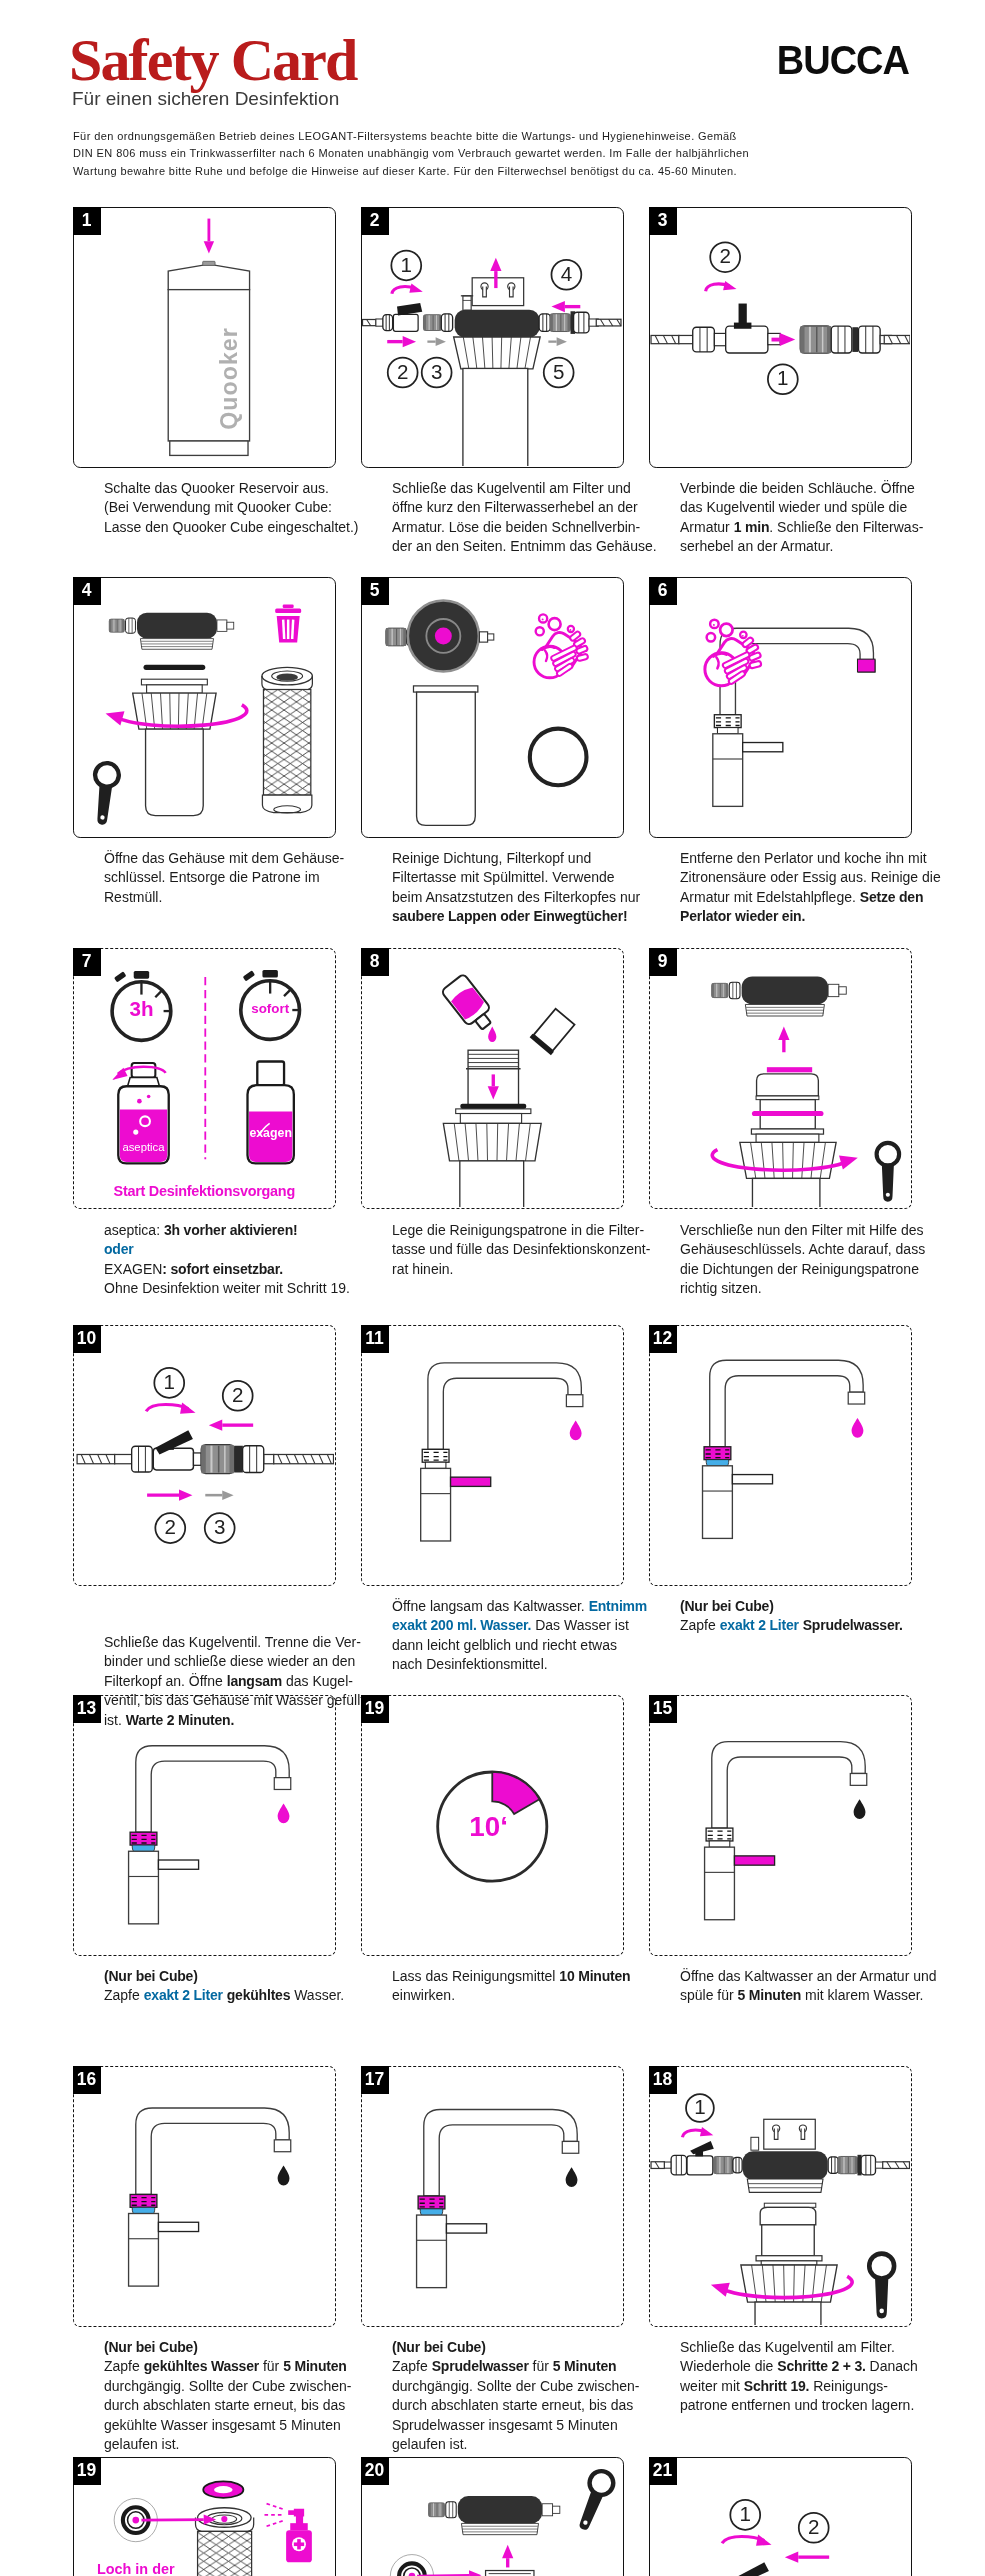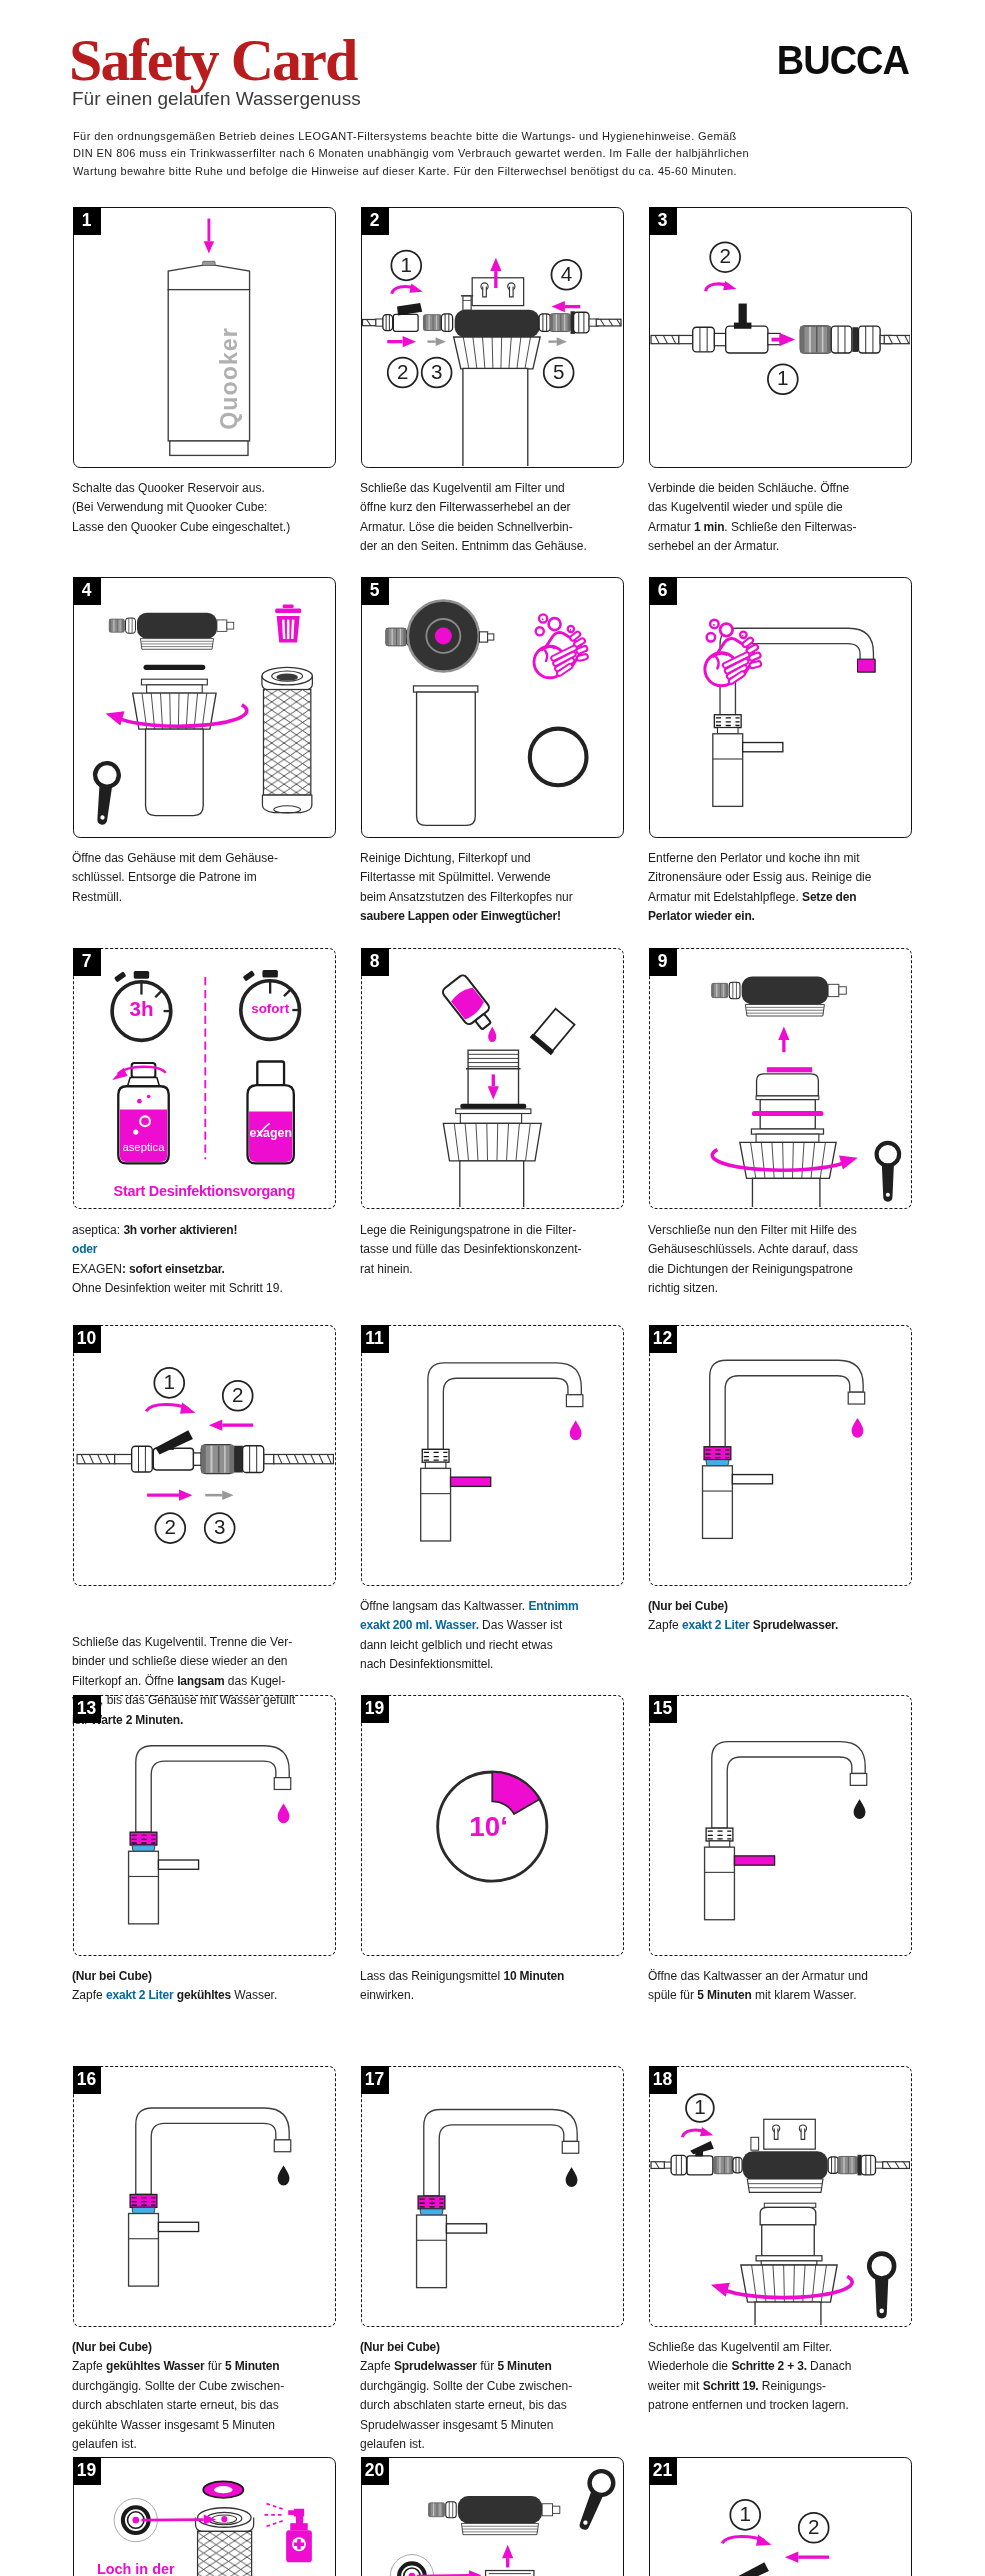--- a/index.html
+++ b/index.html
@@ -7,28 +7,28 @@
   body{position:relative;width:986px;height:3732px;font-family:"Liberation Sans",sans-serif;color:#1b1b1b;overflow:hidden;}
   .abs{position:absolute;}
   .title{left:69px;top:30px;font-family:"Liberation Serif",serif;font-weight:700;font-size:60px;line-height:60px;letter-spacing:-1.9px;color:#b91c1c;}
   .subtitle{left:72px;top:88px;font-size:19px;color:#3b3b3b;}
   .bucca{left:765px;top:38px;width:144px;text-align:right;font-weight:700;font-size:38px;letter-spacing:-1px;color:#0d0d0d;transform:scaleY(1.05);transform-origin:0 0;}
   .intro{left:73px;top:128px;font-size:11px;line-height:17.3px;color:#1b1b1b;letter-spacing:0.4px;}
   .card{position:absolute;width:263px;height:261px;border:1.5px solid #131313;border-radius:7.2px;box-sizing:border-box;}
   .card.d{border-style:dashed;}
   .num{position:absolute;left:-1.5px;top:-1.5px;width:28px;height:28px;background:#000;color:#fff;font-weight:700;font-size:17.5px;display:flex;align-items:center;justify-content:center;}
   .card svg{position:absolute;left:0;top:0;}
-  .cap{position:absolute;width:278px;font-size:12px;line-height:19.4px;letter-spacing:0px;color:#1b1b1b;}
+  .cap{position:absolute;width:278px;font-size:14px;line-height:19.4px;letter-spacing:0px;color:#1b1b1b;margin-left:32px;}
   .cap b{font-weight:700;letter-spacing:-0.2px;}
   .mb{color:#0369a1;font-weight:700;letter-spacing:-0.2px;}
 </style>
 </head>
 <body>
 <div class="abs title">Safety Card</div>
-<div class="abs subtitle">Für einen gelaufen Wassergenuss</div>
+<div class="abs subtitle">Für einen sicheren Desinfektion</div>
 <div class="abs bucca">BUCCA</div>
 <div class="abs intro">Für den ordnungsgemäßen Betrieb deines LEOGANT-Filtersystems beachte bitte die Wartungs- und Hygienehinweise. Gemäß<br>DIN EN 806 muss ein Trinkwasserfilter nach 6 Monaten unabhängig vom Verbrauch gewartet werden. Im Falle der halbjährlichen<br>Wartung bewahre bitte Ruhe und befolge die Hinweise auf dieser Karte. Für den Filterwechsel benötigst du ca. 45-60 Minuten.</div>
 <svg width="0" height="0" style="position:absolute">
 <defs>
 <pattern id="xh" width="24" height="16" patternUnits="userSpaceOnUse">
   <path d="M0,0 L24,16 M24,0 L0,16 M-12,8 L12,24 M12,-8 L36,8 M36,8 L12,24 M12,-8 L-12,8" stroke="#2f2f2f" stroke-width="1.6" fill="none"></path>
 </pattern>
 </defs>
   </svg>
 <div class="card" style="left:73px;top:207px">

